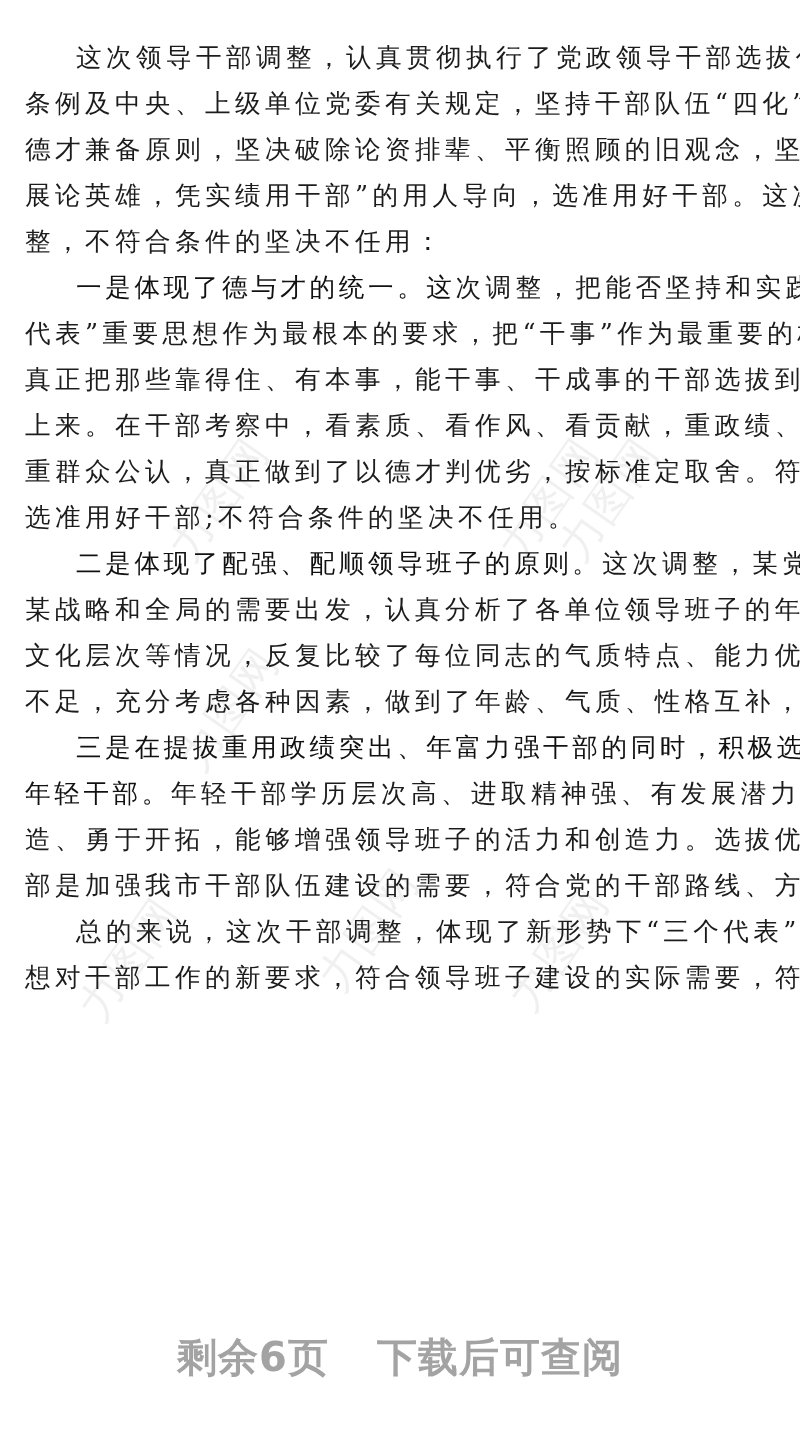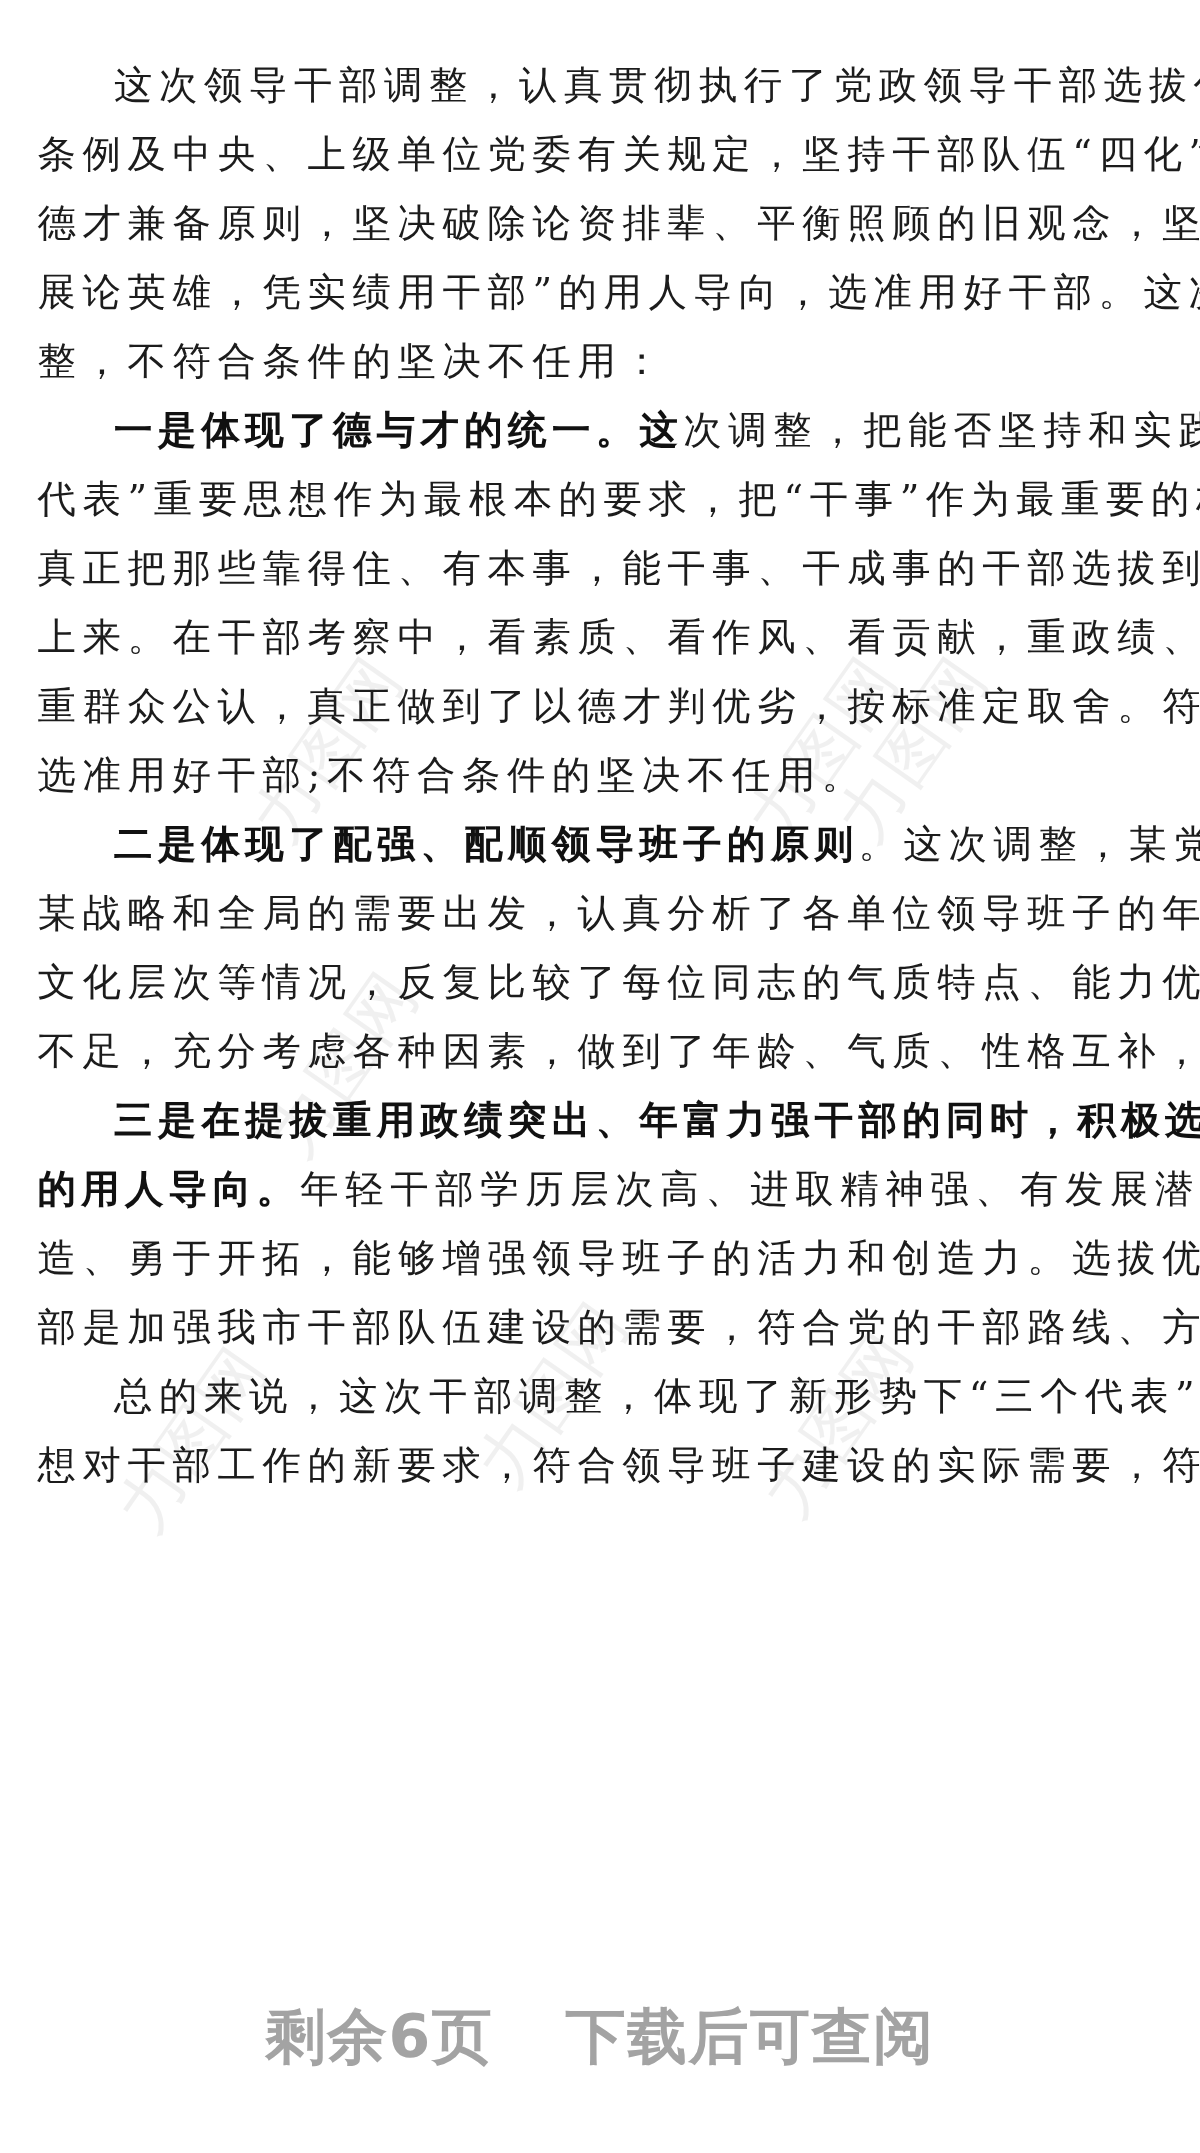--- a/index.html
+++ b/index.html
@@ -3,21 +3,21 @@
 <meta charset="utf-8">
 <style>
   html, body { margin: 0; padding: 0; background: #ffffff; }
   body { width: 800px; height: 1435px; position: relative; overflow: hidden;
          font-family: "DejaVu Serif", "Liberation Serif", serif; color: #1c1c1c; }
   .page { position: absolute; left: 0; top: 0; width: 800px; height: 1435px; }
   .text-block { position: absolute; left: 25px; top: 34px; width: 760px; }
   .line { height: 46px; line-height: 46px; font-size: 25.6px; white-space: nowrap;
           letter-spacing: 4.4px; }
   .indent { padding-left: 51px; }
-  .bold { font-weight: bold; color: #111; letter-spacing: 3.6px; }
+  .bold { font-weight: normal; color: #111; letter-spacing: 3.6px; }
   .watermark { position: absolute; font-family: "DejaVu Sans", sans-serif; font-size: 44px;
                color: rgba(0,0,0,0.06); transform: rotate(-55deg); transform-origin: center;
                white-space: nowrap; letter-spacing: 2px; pointer-events: none; }
   .footer-banner { position: absolute; left: 0; width: 800px; top: 1330px; text-align: center;
                    font-family: "DejaVu Sans", sans-serif; font-weight: bold; font-size: 40px;
                    color: #a3a3a3; letter-spacing: 1px; }
   .footer-banner .gap { display: inline-block; width: 48px; }
 </style>
 </head>
 <body>
@@ -49,21 +49,21 @@
         <div class="line"><span>选准用好干部;不符合条件的坚决不任用。</span></div>
       </div>
       <div>
         <div class="line indent"><span class="bold">二是体现了配强、配顺领导班子的原则</span><span>。这次调整，某党委从某</span></div>
         <div class="line"><span>某战略和全局的需要出发，认真分析了各单位领导班子的年龄结构、</span></div>
         <div class="line"><span>文化层次等情况，反复比较了每位同志的气质特点、能力优势、缺点</span></div>
         <div class="line"><span>不足，充分考虑各种因素，做到了年龄、气质、性格互补，兼顾了专</span></div>
       </div>
       <div>
         <div class="line indent"><span class="bold">三是在提拔重用政绩突出、年富力强干部的同时，积极选拔优秀</span></div>
-        <div class="line"><span class="bold">的用人导向。</span><span>年轻干部学历层次高、进取精神强、有发展潜力，敢于创</span></div>
+        <div class="line"><span class="bold">年轻干部。</span><span>年轻干部学历层次高、进取精神强、有发展潜力，敢于创</span></div>
         <div class="line"><span>造、勇于开拓，能够增强领导班子的活力和创造力。选拔优秀年轻干</span></div>
         <div class="line"><span>部是加强我市干部队伍建设的需要，符合党的干部路线、方针、政策</span></div>
       </div>
       <div>
         <div class="line indent"><span>总的来说，这次干部调整，体现了新形势下“三个代表”重要思</span></div>
         <div class="line"><span>想对干部工作的新要求，符合领导班子建设的实际需要，符合我市改</span></div>
       </div>
     </div>
 
   <div class="footer-banner">

